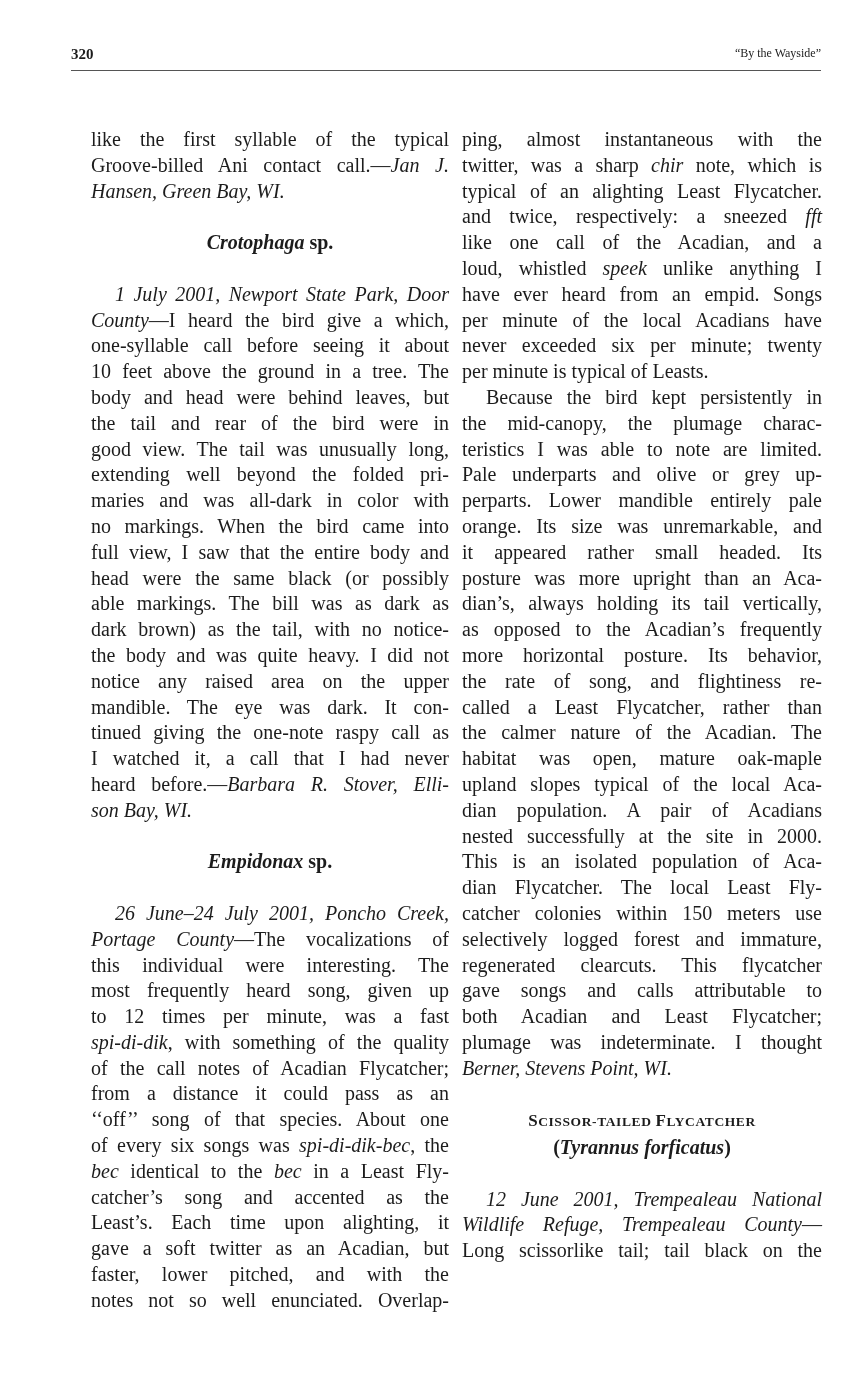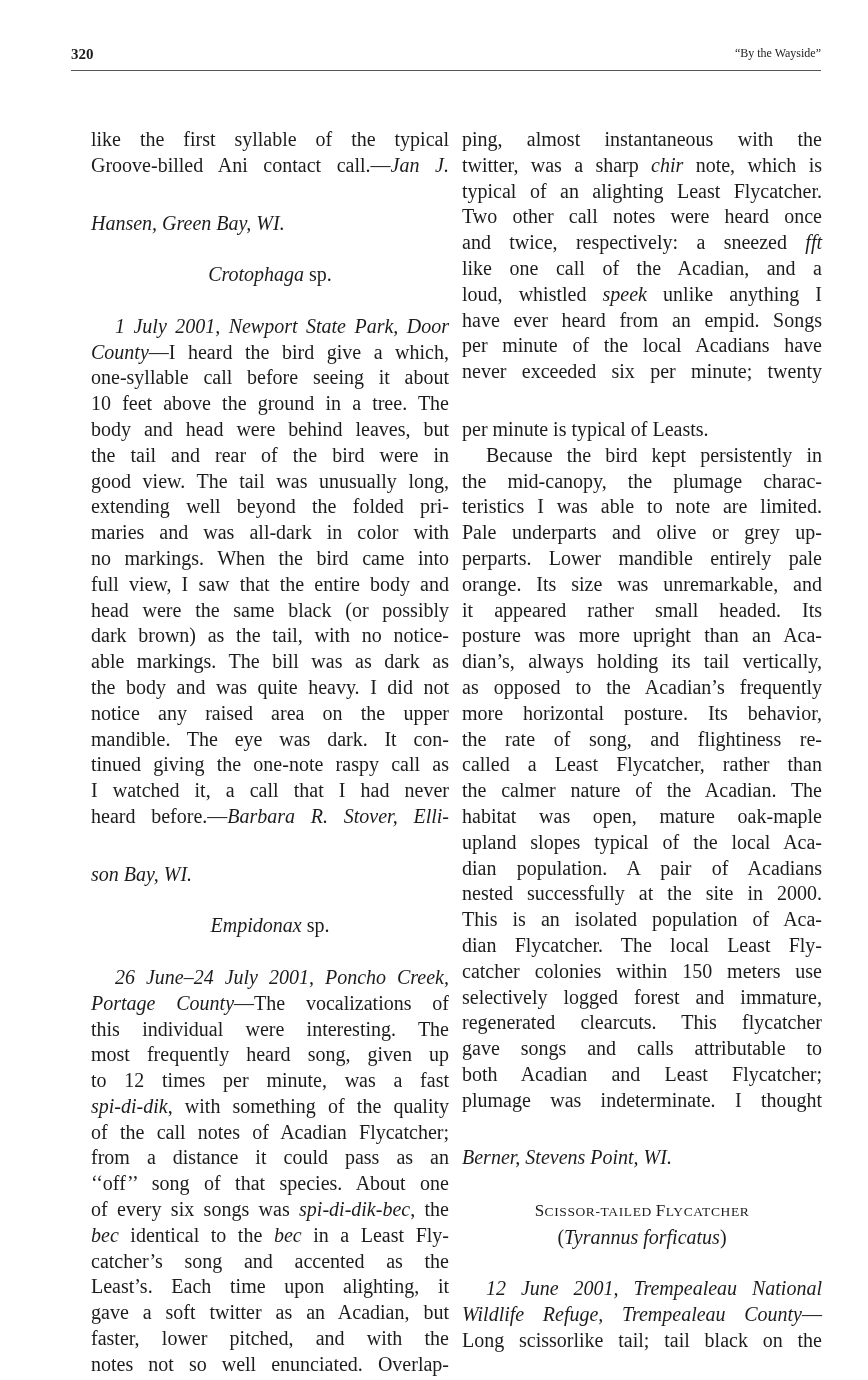--- a/index.html
+++ b/index.html
@@ -21,29 +21,29 @@
   }
   .col {
     position: absolute; top: 127px; width: 358px;
     font-size: 20px; line-height: 25.8px;
     text-align: justify; hyphens: manual;
   }
   .col.left { left: 91px; }
   .col.right { left: 462px; width: 360px; }
   .col p { margin: 0; }
   .heading {
-    text-align: center; font-weight: normal; margin: 0;
+    text-align: center; font-weight: bold; margin: 0;
   }
   .heading i { font-style: italic; }
   .gap { height: 25.8px; }
   .sc-big { font-size: 17px; letter-spacing: 0.5px; }
   .sc-small { font-size: 13.5px; letter-spacing: 0.6px; }
   em.bi { font-style: italic; font-weight: normal; }
   .line { display: block; text-align: justify; text-align-last: justify; white-space: nowrap; }
-  .line.last { text-align-last: left; margin-top: 32px; }
+  .line.last { text-align-last: left; }
   .line.ind { padding-left: 24px; }
 </style>
 </head>
 <body>
 
 <div class="header">
   <span class="page-number">320</span>
   <span class="running-head">“By the Wayside”</span>
 </div>
 
@@ -61,22 +61,22 @@
   <span class="line">one-syllable call before seeing it about</span>
   <span class="line">10 feet above the ground in a tree. The</span>
   <span class="line">body and head were behind leaves, but</span>
   <span class="line">the tail and rear of the bird were in</span>
   <span class="line">good view. The tail was unusually long,</span>
   <span class="line">extending well beyond the folded pri-</span>
   <span class="line">maries and was all-dark in color with</span>
   <span class="line">no markings. When the bird came into</span>
   <span class="line">full view, I saw that the entire body and</span>
   <span class="line">head were the same black (or possibly</span>
+  <span class="line">able markings. The bill was as dark as</span>
   <span class="line">dark brown) as the tail, with no notice-</span>
-  <span class="line">able markings. The bill was as dark as</span>
   <span class="line">the body and was quite heavy. I did not</span>
   <span class="line">notice any raised area on the upper</span>
   <span class="line">mandible. The eye was dark. It con-</span>
   <span class="line">tinued giving the one-note raspy call as</span>
   <span class="line">I watched it, a call that I had never</span>
   <span class="line"><span>heard before.—</span><i>Barbara R. Stover, Elli-</i></span>
   <span class="line last"><i>son Bay, WI.</i></span>
 
   <div class="gap"></div>
   <p class="heading"><i>Empidonax</i><span> sp.</span></p>
@@ -97,21 +97,20 @@
   <span class="line">Least’s. Each time upon alighting, it</span>
   <span class="line">gave a soft twitter as an Acadian, but</span>
   <span class="line">faster, lower pitched, and with the</span>
   <span class="line">notes not so well enunciated. Overlap-</span>
 </div>
 
 <div class="col right">
   <span class="line">ping, almost instantaneous with the</span>
   <span class="line"><span>twitter, was a sharp </span><i>chir</i><span> note, which is</span></span>
   <span class="line">typical of an alighting Least Flycatcher.</span>
-  <span class="line">Two other call notes were heard once</span>
   <span class="line"><span>and twice, respectively: a sneezed </span><i>fft</i></span>
   <span class="line">like one call of the Acadian, and a</span>
   <span class="line"><span>loud, whistled </span><i>speek</i><span> unlike anything I</span></span>
   <span class="line">have ever heard from an empid. Songs</span>
   <span class="line">per minute of the local Acadians have</span>
   <span class="line">never exceeded six per minute; twenty</span>
   <span class="line last">per minute is typical of Leasts.</span>
 
   <span class="line ind">Because the bird kept persistently in</span>
   <span class="line">the mid-canopy, the plumage charac-</span>

